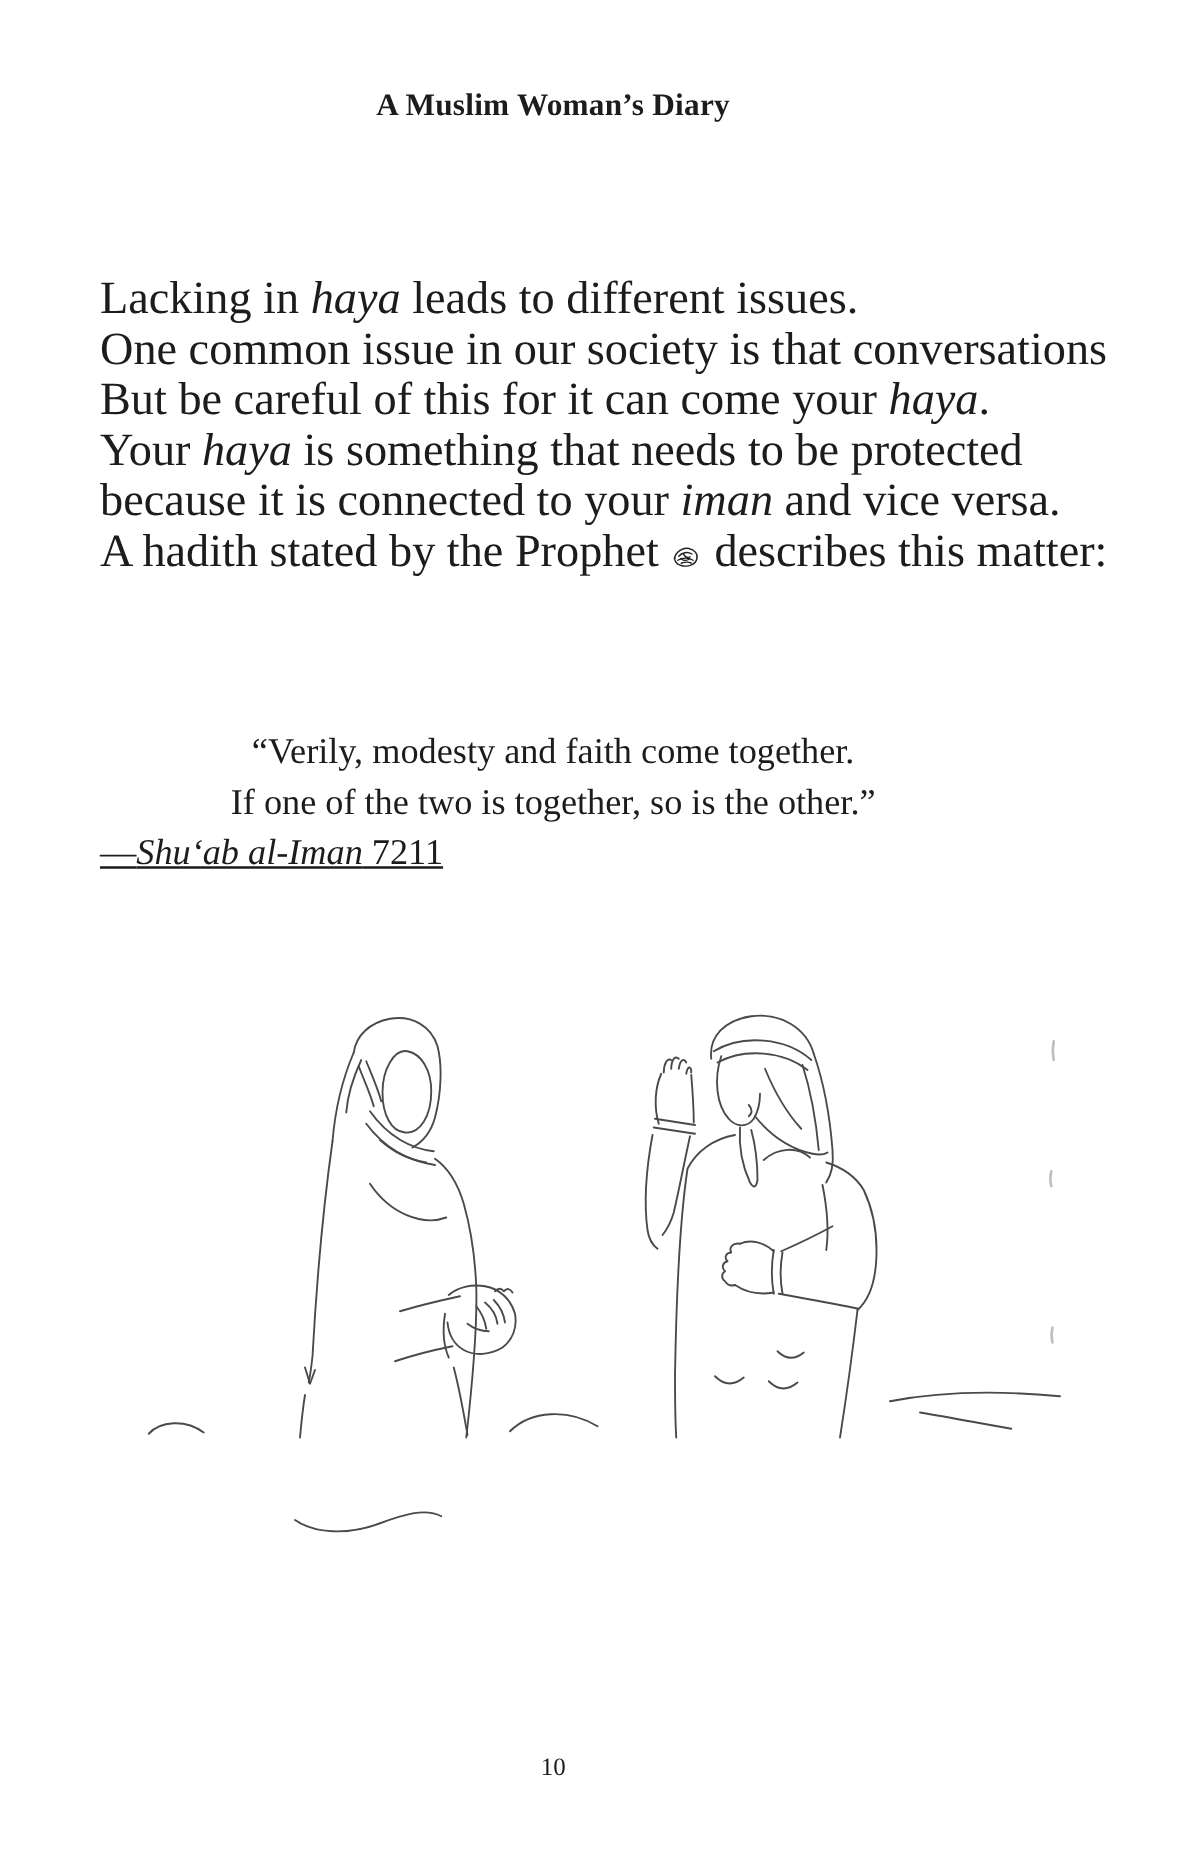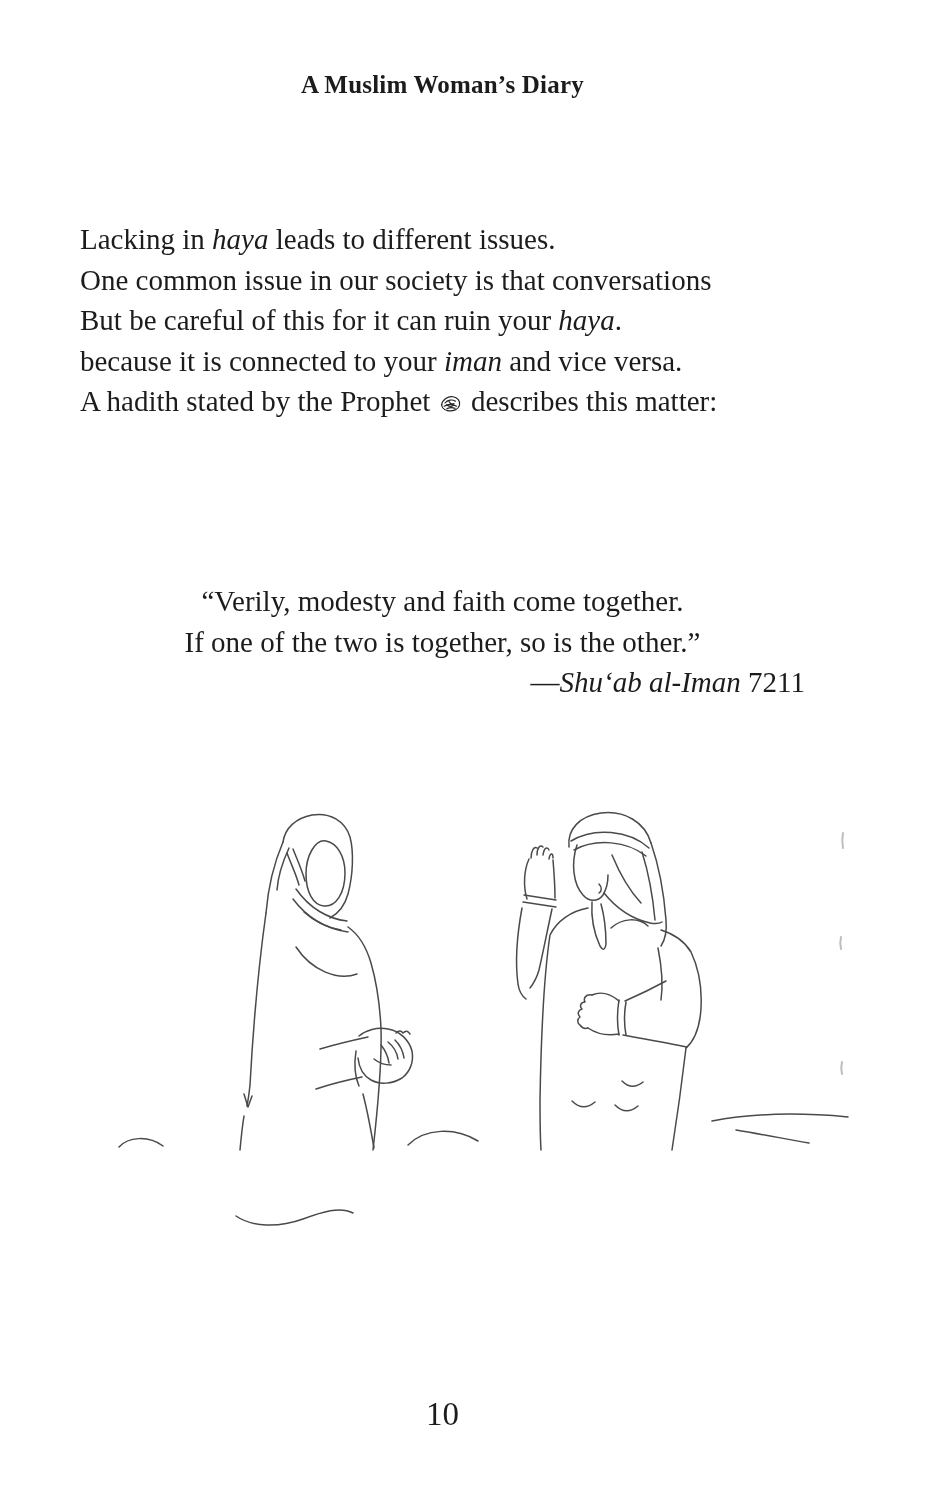--- a/index.html
+++ b/index.html
@@ -13,33 +13,33 @@
     overflow:hidden;
   }
   .title{
     position:absolute;top:70px;left:80px;width:725px;
     text-align:center;
     font-weight:bold;font-size:25px;line-height:30px;
     letter-spacing:0.2px;
   }
   .bodytext{
     position:absolute;top:219px;left:80px;width:790px;
-    font-size:29px;line-height:40.5px;
+    font-size:37px;line-height:40.5px;
     white-space:nowrap;
   }
   .bodytext em, .quote em{font-style:italic;}
   .quote{
     position:absolute;top:581px;left:80px;width:725px;
     text-align:center;
     font-size:29px;line-height:40.5px;
   }
-  .quote .attr{text-align:right;}
+  .quote .attr{text-align:left;text-decoration:underline;}
   .pagenum{
     position:absolute;top:1399px;left:80px;width:725px;
-    text-align:center;font-size:33px;line-height:30px;
+    text-align:center;font-size:20px;line-height:30px;
   }
   .illu{
     position:absolute;left:90px;top:780px;width:770px;height:480px;
   }
   .illu path{
     fill:none;stroke:#4a4a4a;stroke-width:1.5;
     stroke-linecap:round;stroke-linejoin:round;
   }
   .illu .faint{stroke:#bdbdbd;stroke-width:2;}
   .sas-wrap{
@@ -52,21 +52,22 @@
 </head>
 <body>
 
 <div class="page">
 
   <div class="title">A Muslim Woman’s Diary</div>
 
   <div class="bodytext">
     <div class="line"><span>Lacking in </span><em>haya</em><span> leads to different issues.</span></div>
     <div class="line"><span>One common issue in our society is that conversations</span></div>
-    <div class="line"><span>But be careful of this for it can ruin your </span><em>haya</em><span>.</span></div>
+    <div class="line"><span>But be careful of this for it can come your </span><em>haya</em><span>.</span></div>
+    <div class="line"><span>Your </span><em>haya</em><span> is something that needs to be protected</span></div>
     <div class="line"><span>because it is connected to your </span><em>iman</em><span> and vice versa.</span></div>
     <div class="line"><span>A hadith stated by the Prophet </span>
   <span class="sas-wrap" aria-label="ﷺ">
     <svg viewBox="0 0 24 21" aria-hidden="true">
       <path d="M2.5,12 C3.5,6.5 9,3 14,3.8 C18.5,4.6 21.5,8 20.5,12 C19.5,16.5 14,18.7 8.5,17.6 C4.5,16.8 2,14 3,10"></path>
       <path d="M6,10 C8.5,7 13,6 16.5,8.2"></path>
       <path d="M5.2,13.2 C9,11 14,11 17.5,13.2"></path>
       <path d="M8,15.6 C11,14.4 13.5,14.4 16,15.4"></path>
       <path d="M10,8.5 C11,10.5 13,11.5 15,10.5"></path>
       <path d="M7.5,11.8 C9.5,13.5 12.5,13.8 14.5,12.2"></path>

